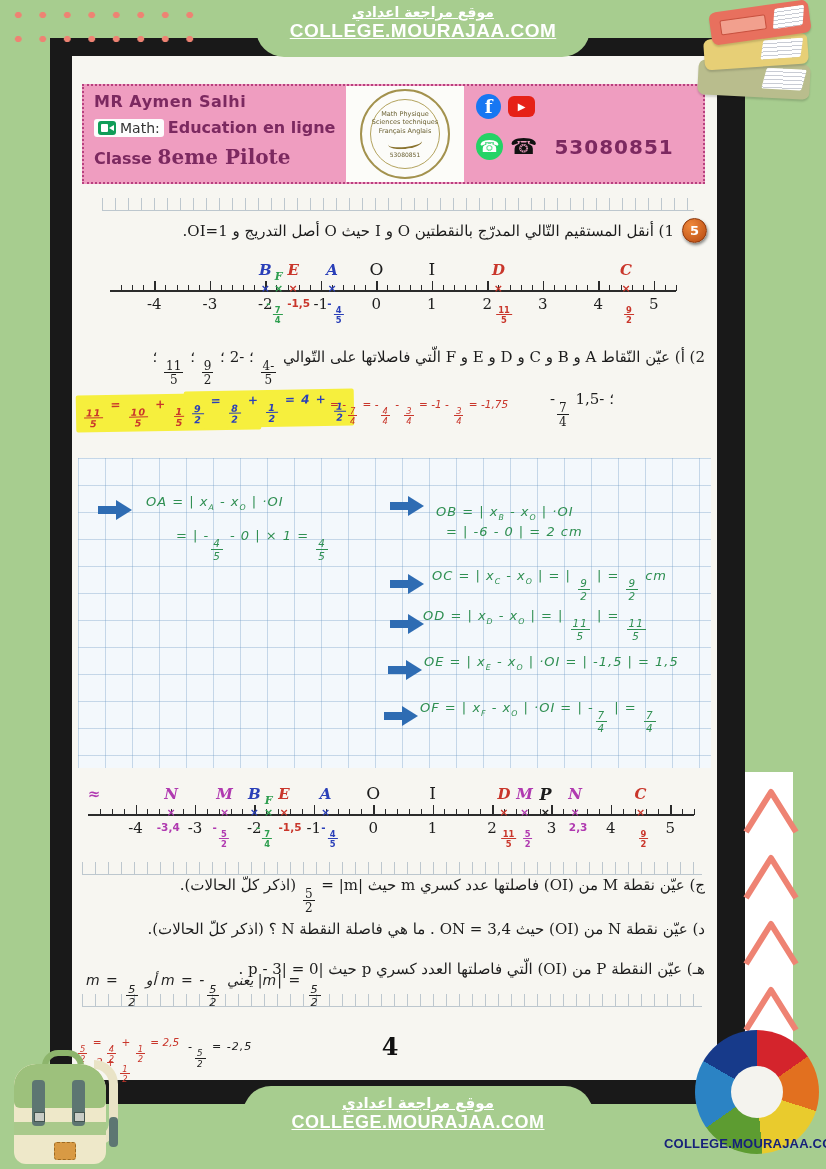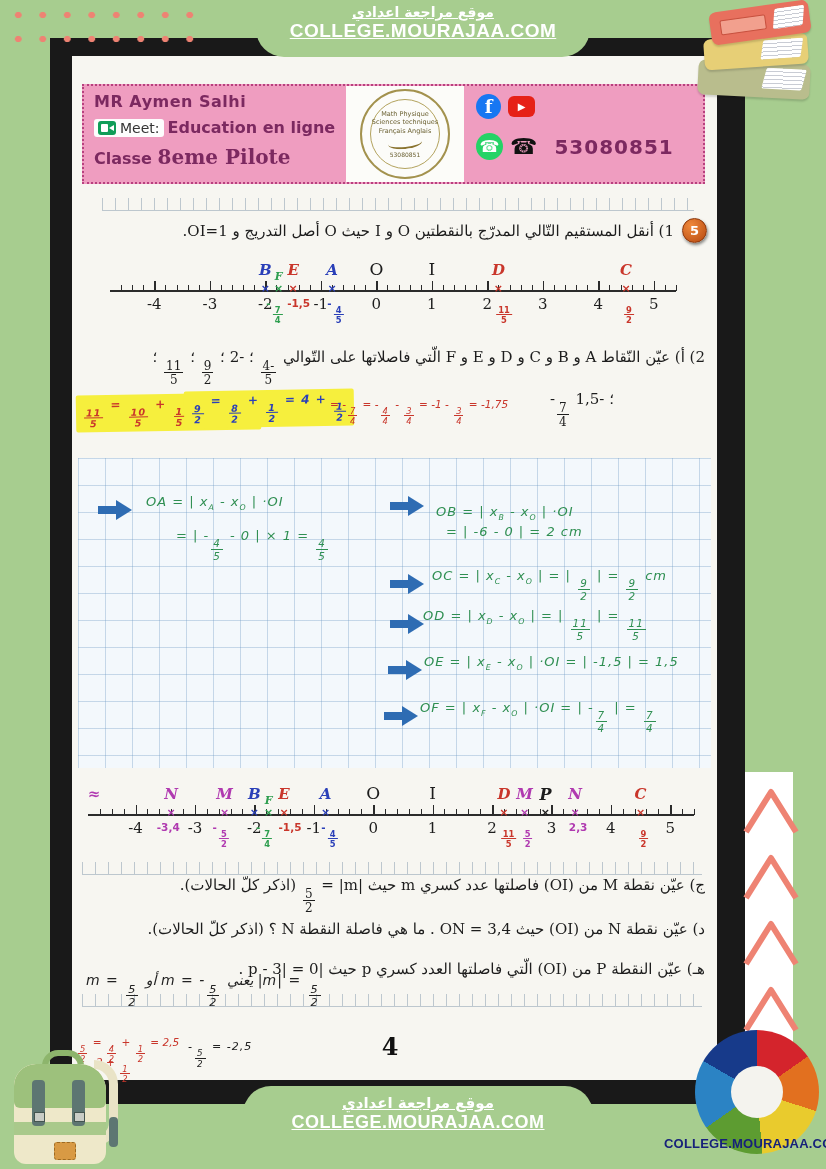--- a/index.html
+++ b/index.html
@@ -153,21 +153,21 @@
   <div class="frame"></div>
 
   <div class="page">
 
     <div class="hdr">
       <div class="hdr-left">
         <div class="hdr-name">MR  Aymen Salhi</div>
         <div class="hdr-meet">
           <span class="meet-chip">
             <span class="meet-ic"></span>
-            <span class="meet-lb">Meet:</span>
+            <span class="meet-lb">Math:</span>
           </span>
           <span class="meet-tx">Education en ligne</span>
         </div>
         <div class="hdr-classe">
           <span>Classe</span>
           <span class="classe-val">8eme Pilote</span>
         </div>
       </div>
       <div class="stamp-box">
         <div class="stamp">

